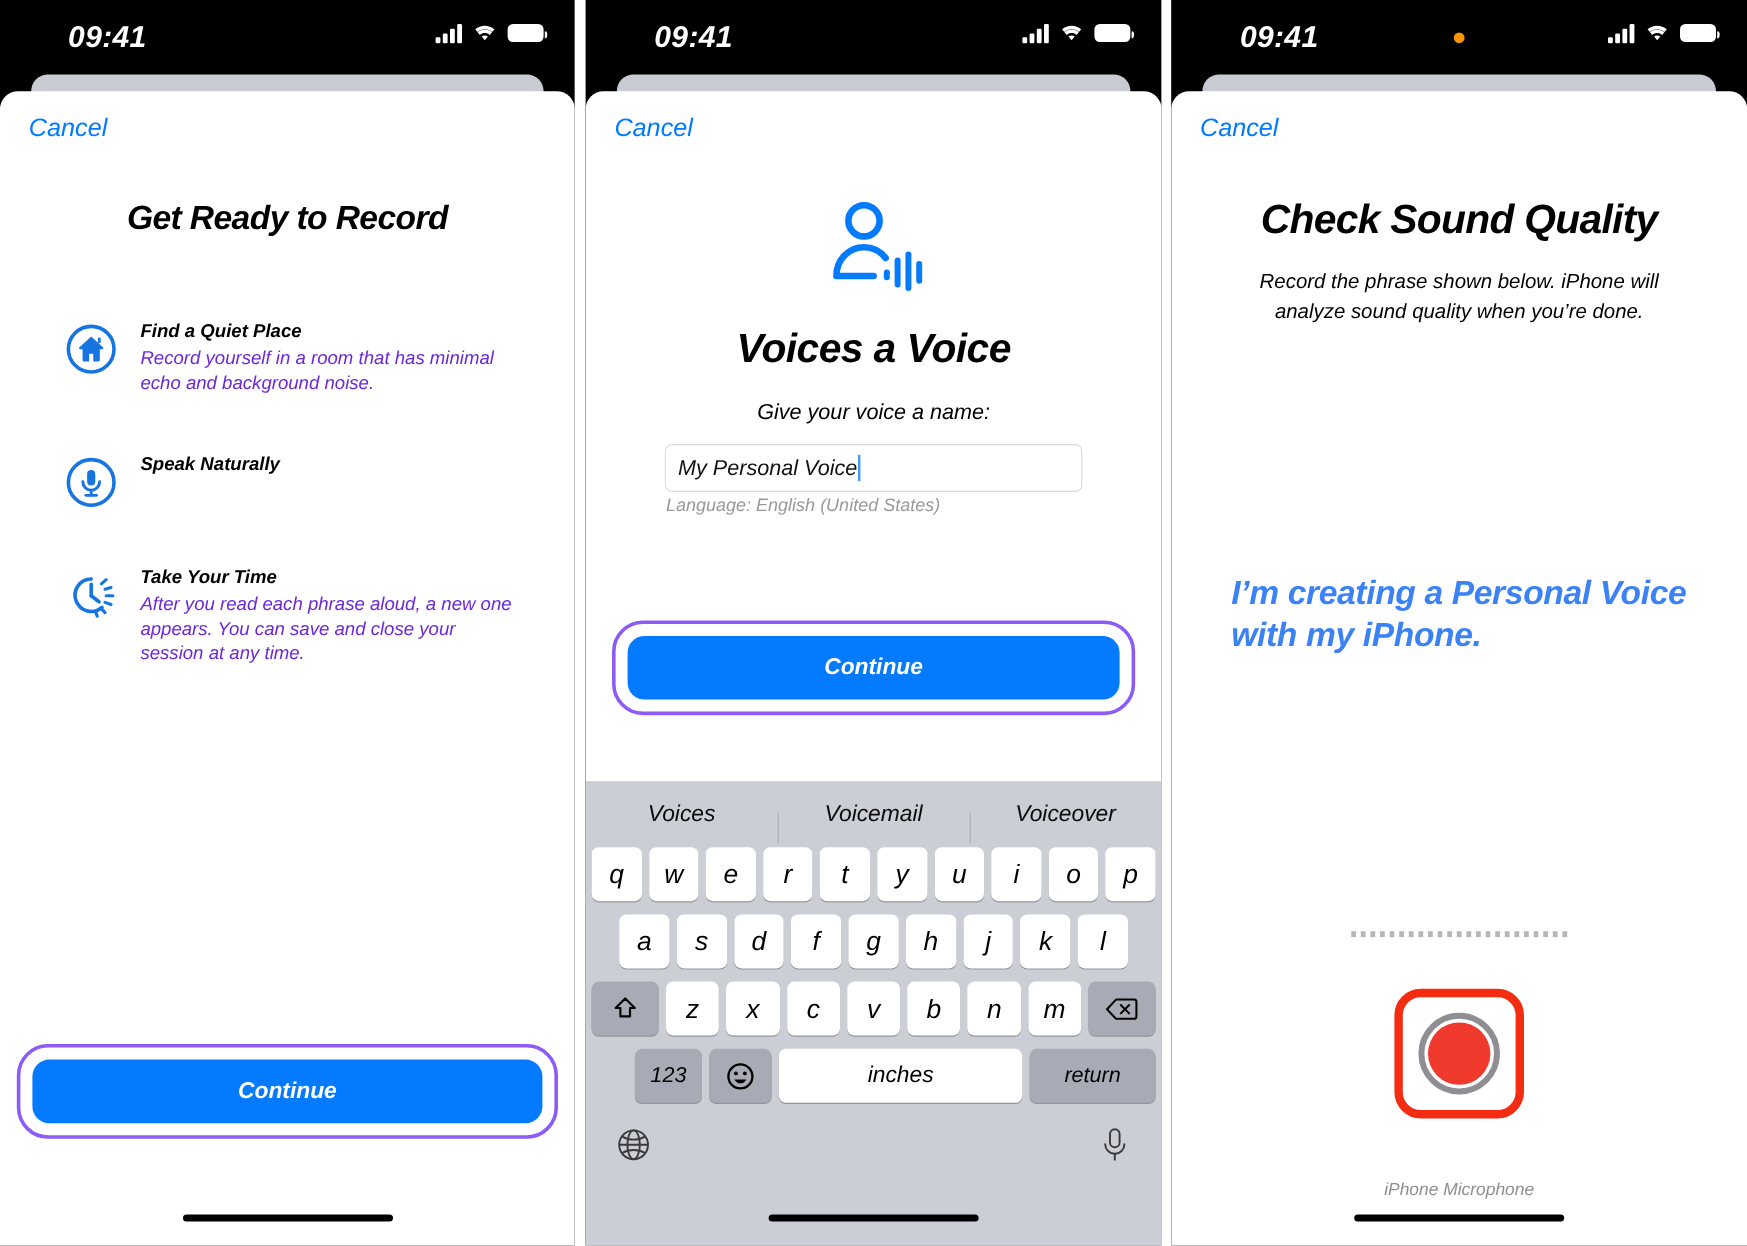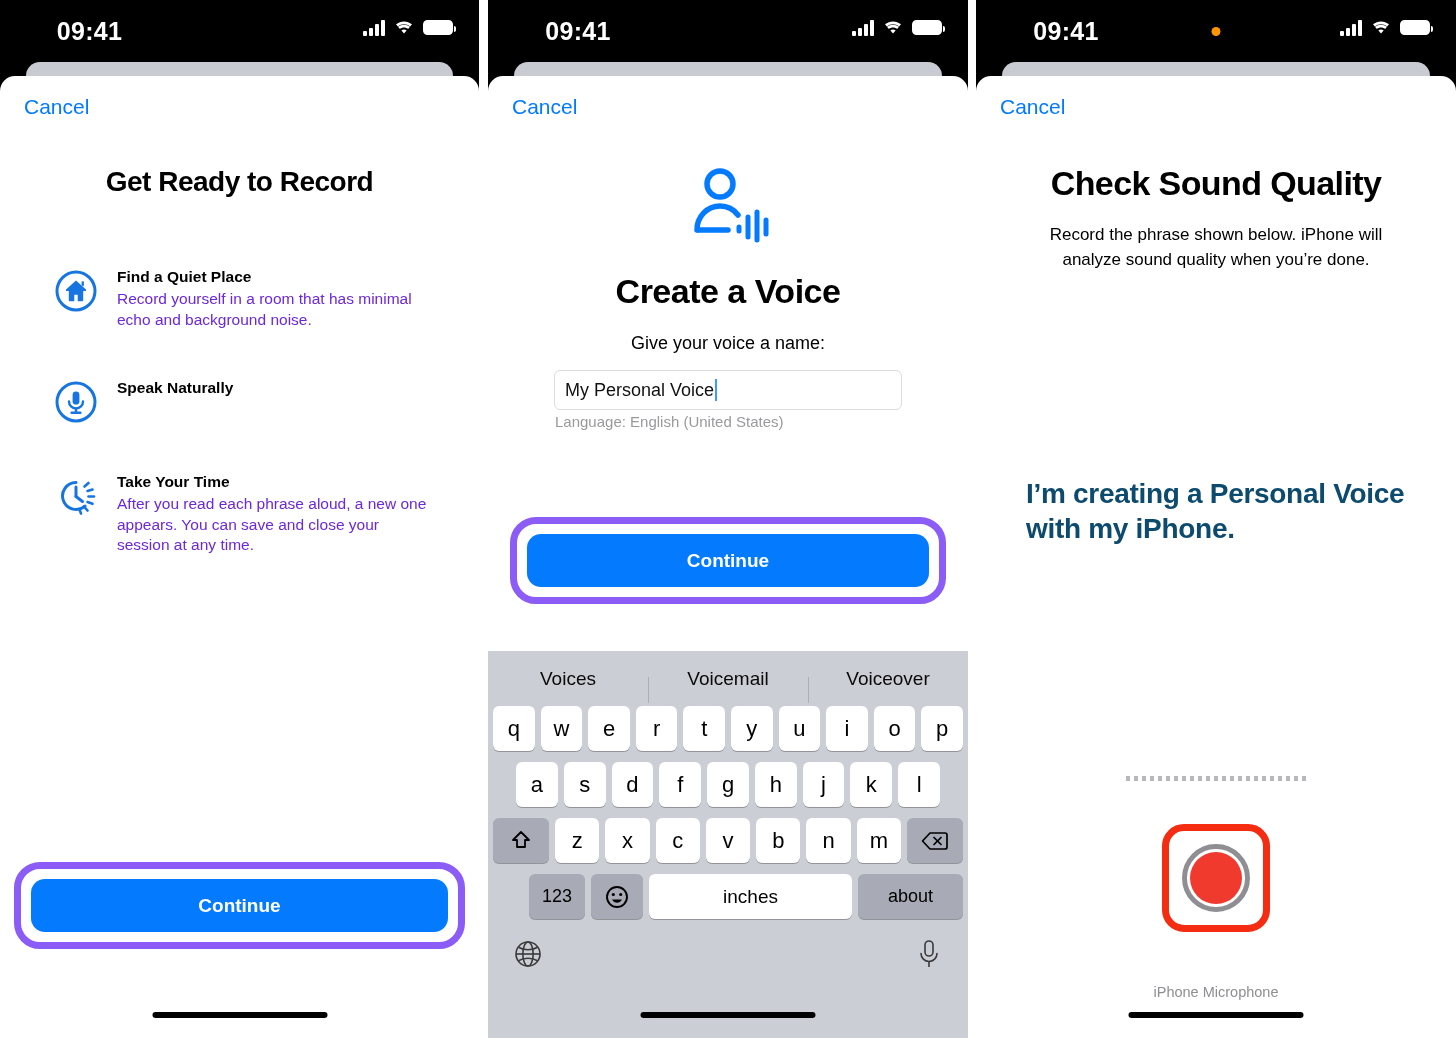--- a/index.html
+++ b/index.html
@@ -7,20 +7,21 @@
     width: 1456px; height: 1038px;
     background: #ffffff;
     font-family: "Liberation Sans", sans-serif;
     overflow: hidden;
   }
   .stage {
     position: relative;
     width: 1456px; height: 1038px;
     display: flex;
     background: #ffffff;
+    font-style: italic;
   }
   .panel {
     position: relative;
     height: 1038px;
     background: #000000;
     overflow: hidden;
     flex: 0 0 auto;
   }
   .panel.p1 { width: 479px; }
   .panel.gap { width: 9px; background: #ffffff; }
@@ -101,21 +102,21 @@
   .feat-icon { flex: 0 0 44px; width: 44px; height: 44px; margin-top: 3px; }
   .feat-body { flex: 1 1 auto; padding-top: 2px; }
   .feat-title { font-size: 15.5px; font-weight: bold; color: #000; margin-bottom: 3px; }
   .feat-desc { font-size: 15.5px; color: #6d28d9; line-height: 1.33; }
 
   .btn-wrap {
     position: absolute; left: 14px; right: 14px;
   }
   .btn-wrap.p1pos { bottom: 89px; }
   .btn-hl {
-    border: 7px solid #8b5cf6;
+    border: 3px solid #8b5cf6;
     border-radius: 26px;
     padding: 10px;
     background: #ffffff;
   }
   .btn-primary {
     background: #047aff; color: #ffffff;
     border-radius: 14px;
     height: 53px;
     display: flex; align-items: center; justify-content: center;
     font-size: 19px; font-weight: bold;
@@ -200,21 +201,21 @@
     text-align: center;
     font-size: 34px; font-weight: bold; color: #000;
     letter-spacing: -0.6px;
   }
   .subtitle3 {
     position: absolute; top: 147px; left: 45px; right: 45px;
     text-align: center; font-size: 17px; color: #000; line-height: 1.45;
   }
   .phrase3 {
     position: absolute; top: 400px; left: 50px; right: 30px;
-    font-size: 28px; font-weight: bold; color: #0c4a6e;
+    font-size: 28px; font-weight: bold; color: #3b82f6;
     line-height: 1.26; letter-spacing: -0.3px;
   }
   .waveform {
     position: absolute; top: 700px; left: 0; right: 0;
     display: flex; justify-content: center; gap: 4px;
   }
   .waveform i { display:block; width: 4px; height: 5px; background: #b8b8bc; }
   .rec-wrap {
     position: absolute; top: 748px; left: 50%; transform: translateX(-50%);
   }
@@ -359,21 +360,21 @@
           <line x1="14" y1="66" x2="44" y2="66" stroke="#047aff" stroke-width="5.5" stroke-linecap="round"></line>
           <g stroke="#047aff" stroke-width="5" stroke-linecap="round">
             <line x1="55" y1="63" x2="55" y2="67"></line>
             <line x1="64" y1="53" x2="64" y2="73"></line>
             <line x1="73" y1="48" x2="73" y2="76"></line>
             <line x1="82" y1="56" x2="82" y2="70"></line>
           </g>
         </svg>
       </div>
 
-      <div class="title2">Create a Voice</div>
+      <div class="title2">Voices a Voice</div>
       <div class="subtitle2">Give your voice a name:</div>
 
       <div class="name-field">
         <span>My Personal Voice</span>
         <span class="caret"></span>
       </div>
       <div class="lang-note">Language: English (United States)</div>
 
       <div class="btn-wrap p2pos">
         <div class="btn-hl">
@@ -439,21 +440,21 @@
           <div class="key dark fnkey">123</div>
           <div class="key dark emoji">
             <svg width="26" height="26" viewBox="0 0 26 26">
                 <circle cx="13" cy="13" r="10" fill="none" stroke="#000" stroke-width="1.9"></circle>
                 <circle cx="9.3" cy="10.5" r="1.6" fill="#000"></circle>
                 <circle cx="16.7" cy="10.5" r="1.6" fill="#000"></circle>
                 <path d="M8 15.5c1.3 2.2 3 3.3 5 3.3s3.7-1.1 5-3.3z" fill="#000"></path>
               </svg>
           </div>
           <div class="key spacebar">inches</div>
-          <div class="key dark retkey">about</div>
+          <div class="key dark retkey">return</div>
         </div>
 
         <div class="kbbottom">
           <span>
             <svg width="30" height="30" viewBox="0 0 30 30">
                 <circle cx="15" cy="15" r="12" fill="none" stroke="#3a3a3c" stroke-width="1.6"></circle>
                 <ellipse cx="15" cy="15" rx="5.2" ry="12" fill="none" stroke="#3a3a3c" stroke-width="1.6"></ellipse>
                 <line x1="3" y1="15" x2="27" y2="15" stroke="#3a3a3c" stroke-width="1.6"></line>
                 <path d="M5.5 8.2c2.6 1.6 5.9 2.5 9.5 2.5s6.9-.9 9.5-2.5" fill="none" stroke="#3a3a3c" stroke-width="1.6"></path>
                 <path d="M5.5 21.8c2.6-1.6 5.9-2.5 9.5-2.5s6.9.9 9.5 2.5" fill="none" stroke="#3a3a3c" stroke-width="1.6"></path>

